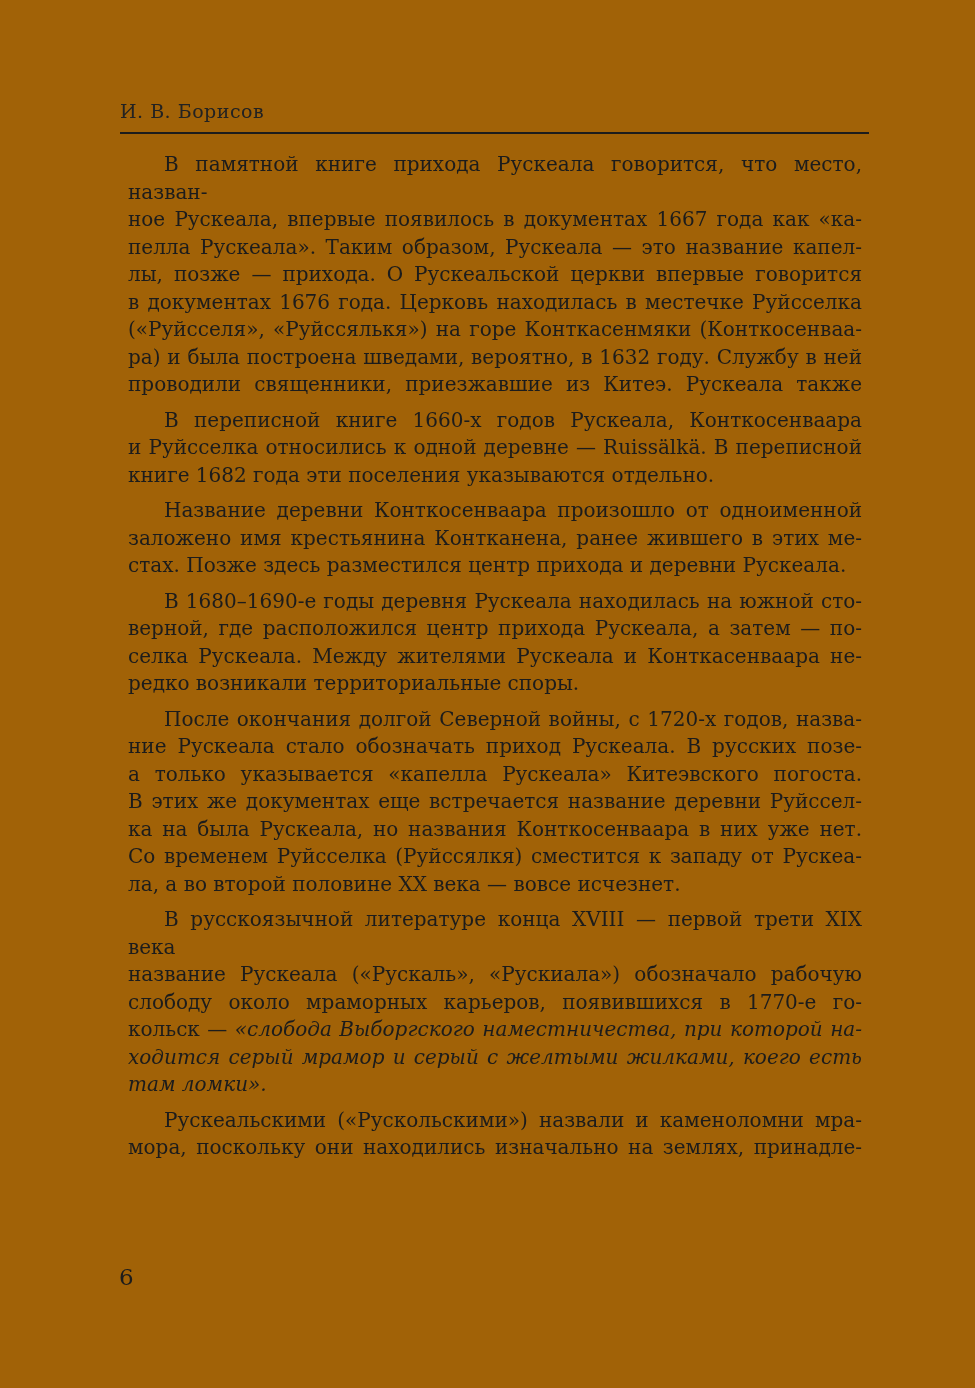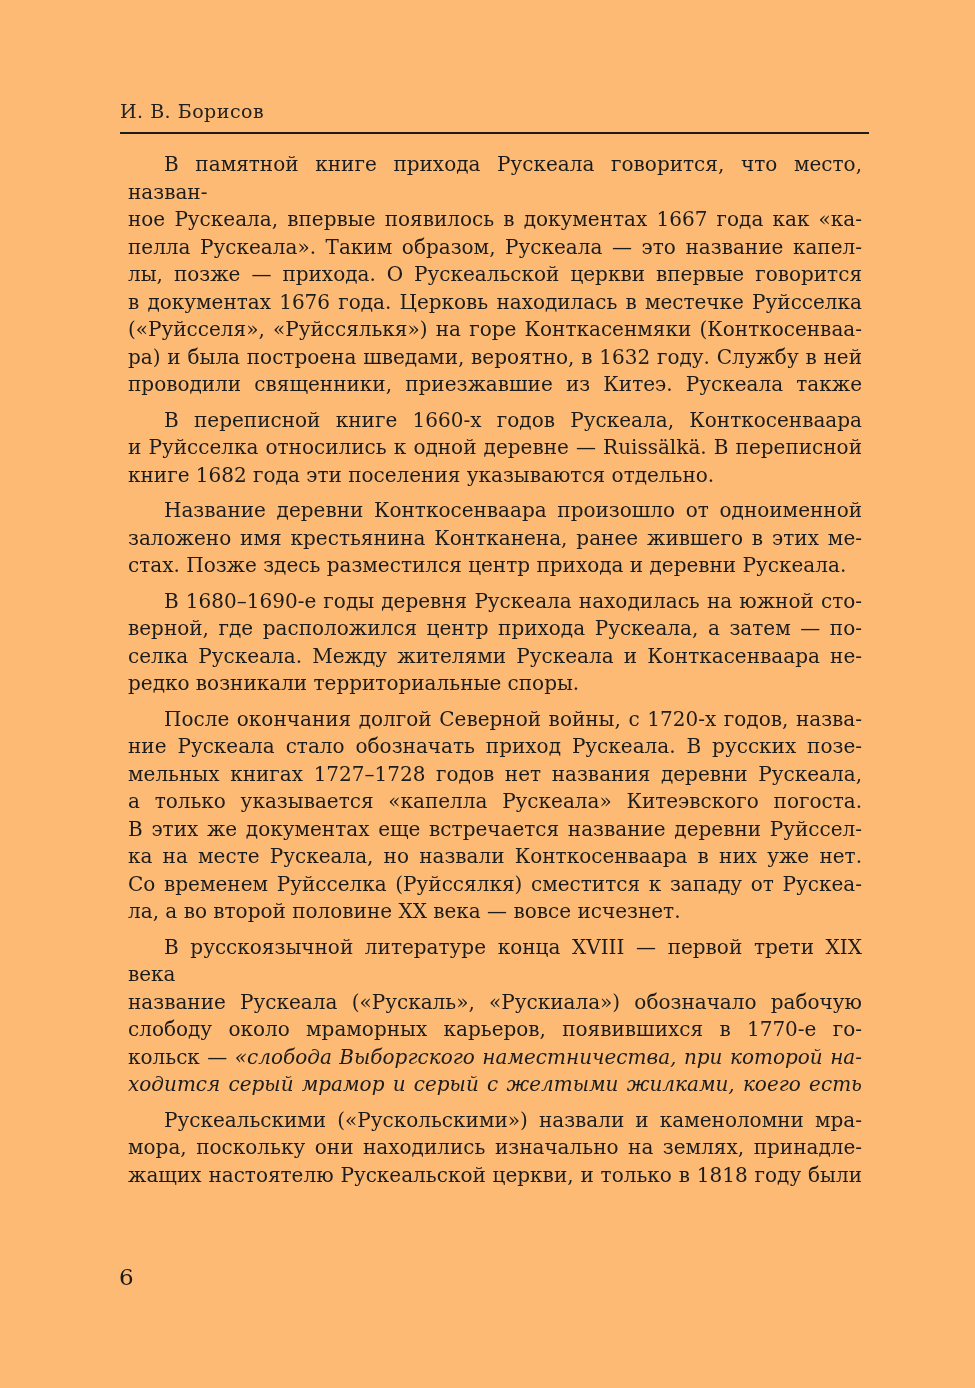--- a/index.html
+++ b/index.html
@@ -1,20 +1,20 @@
 <!DOCTYPE html>
 <html><head>
 <meta charset="utf-8">
 <style>
   html, body { margin: 0; padding: 0; }
   .page {
     position: relative;
     width: 975px;
     height: 1388px;
-    background: #fdba74;
+    background: #a16207;
     color: #1c1c1c;
     font-family: "DejaVu Serif", serif;
     overflow: hidden;
     text-decoration: underline;
   }
   .running-header {
     position: absolute;
     left: 120px;
     top: 99px;
     width: 750px;
@@ -85,34 +85,33 @@
       </div>
       <div class="para">
         <div class="line first">В 1680–1690-е годы деревня Рускеала находилась на южной сто-</div>
         <div class="line">верной, где расположился центр прихода Рускеала, а затем — по-</div>
         <div class="line">селка Рускеала. Между жителями Рускеала и Конткасенваара не-</div>
         <div class="line last">редко возникали территориальные споры.</div>
       </div>
       <div class="para">
         <div class="line first">После окончания долгой Северной войны, с 1720-х годов, назва-</div>
         <div class="line">ние Рускеала стало обозначать приход Рускеала. В русских позе-</div>
-        <div class="line">мельных книгах 1727–1728 годов нет названия деревни Рускеала,</div>
         <div class="line">а только указывается «капелла Рускеала» Китеэвского погоста.</div>
         <div class="line">В этих же документах еще встречается название деревни Руйссел-</div>
-        <div class="line">ка на месте Рускеала, но назвали Конткосенваара в них уже нет.</div>
+        <div class="line">ка на была Рускеала, но названия Конткосенваара в них уже нет.</div>
         <div class="line">Со временем Руйсселка (Руйссялкя) сместится к западу от Рускеа-</div>
         <div class="line last">ла, а во второй половине XX века — вовсе исчезнет.</div>
       </div>
       <div class="para">
         <div class="line first">В русскоязычной литературе конца XVIII — первой трети XIX века</div>
         <div class="line">название Рускеала («Рускаль», «Рускиала») обозначало рабочую</div>
         <div class="line">слободу около мраморных карьеров, появившихся в 1770-е го-</div>
         <div class="line"><span>кольск — </span><span class="italic">«слобода Выборгского наместничества, при которой на-</span></div>
         <div class="line"><span class="italic">ходится серый мрамор и серый с желтыми жилками, коего есть</span></div>
+        <div class="line last"><span class="italic">там ломки».</span></div>
       </div>
       <div class="para">
         <div class="line first">Рускеальскими («Рускольскими») назвали и каменоломни мра-</div>
         <div class="line">мора, поскольку они находились изначально на землях, принадле-</div>
-        <div class="line">жащих настоятелю Рускеальской церкви, и только в 1818 году были</div>
       </div>
     </div>
   <div class="page-number">6</div>
 </div>
 
 </body></html>

